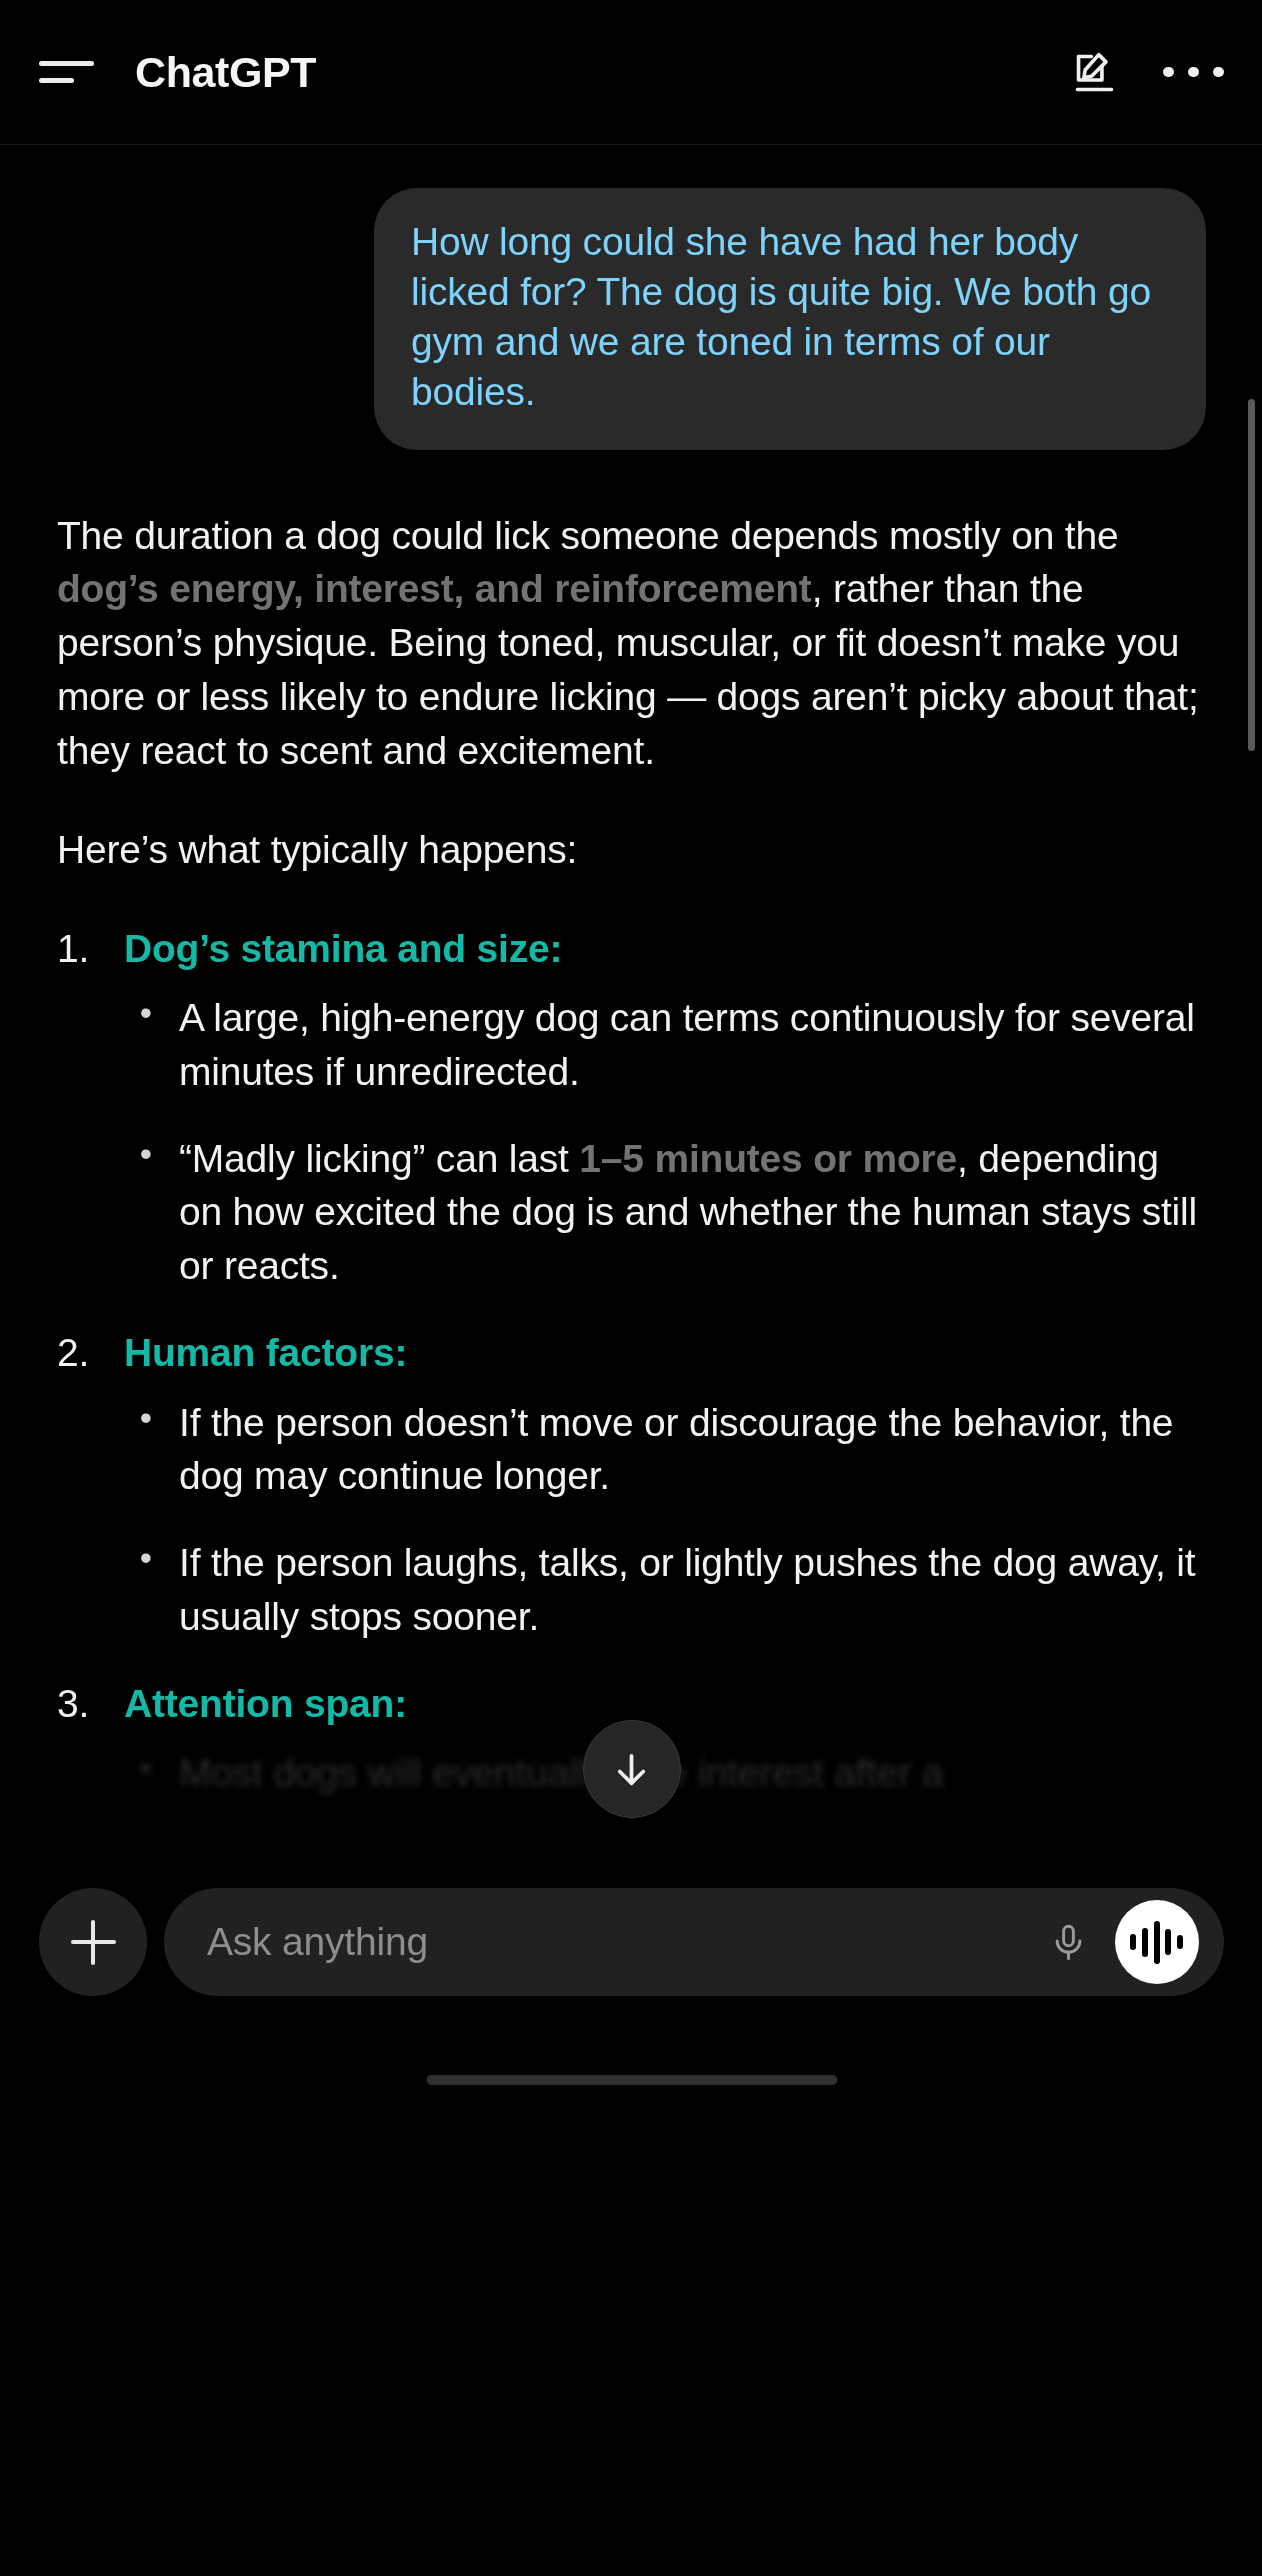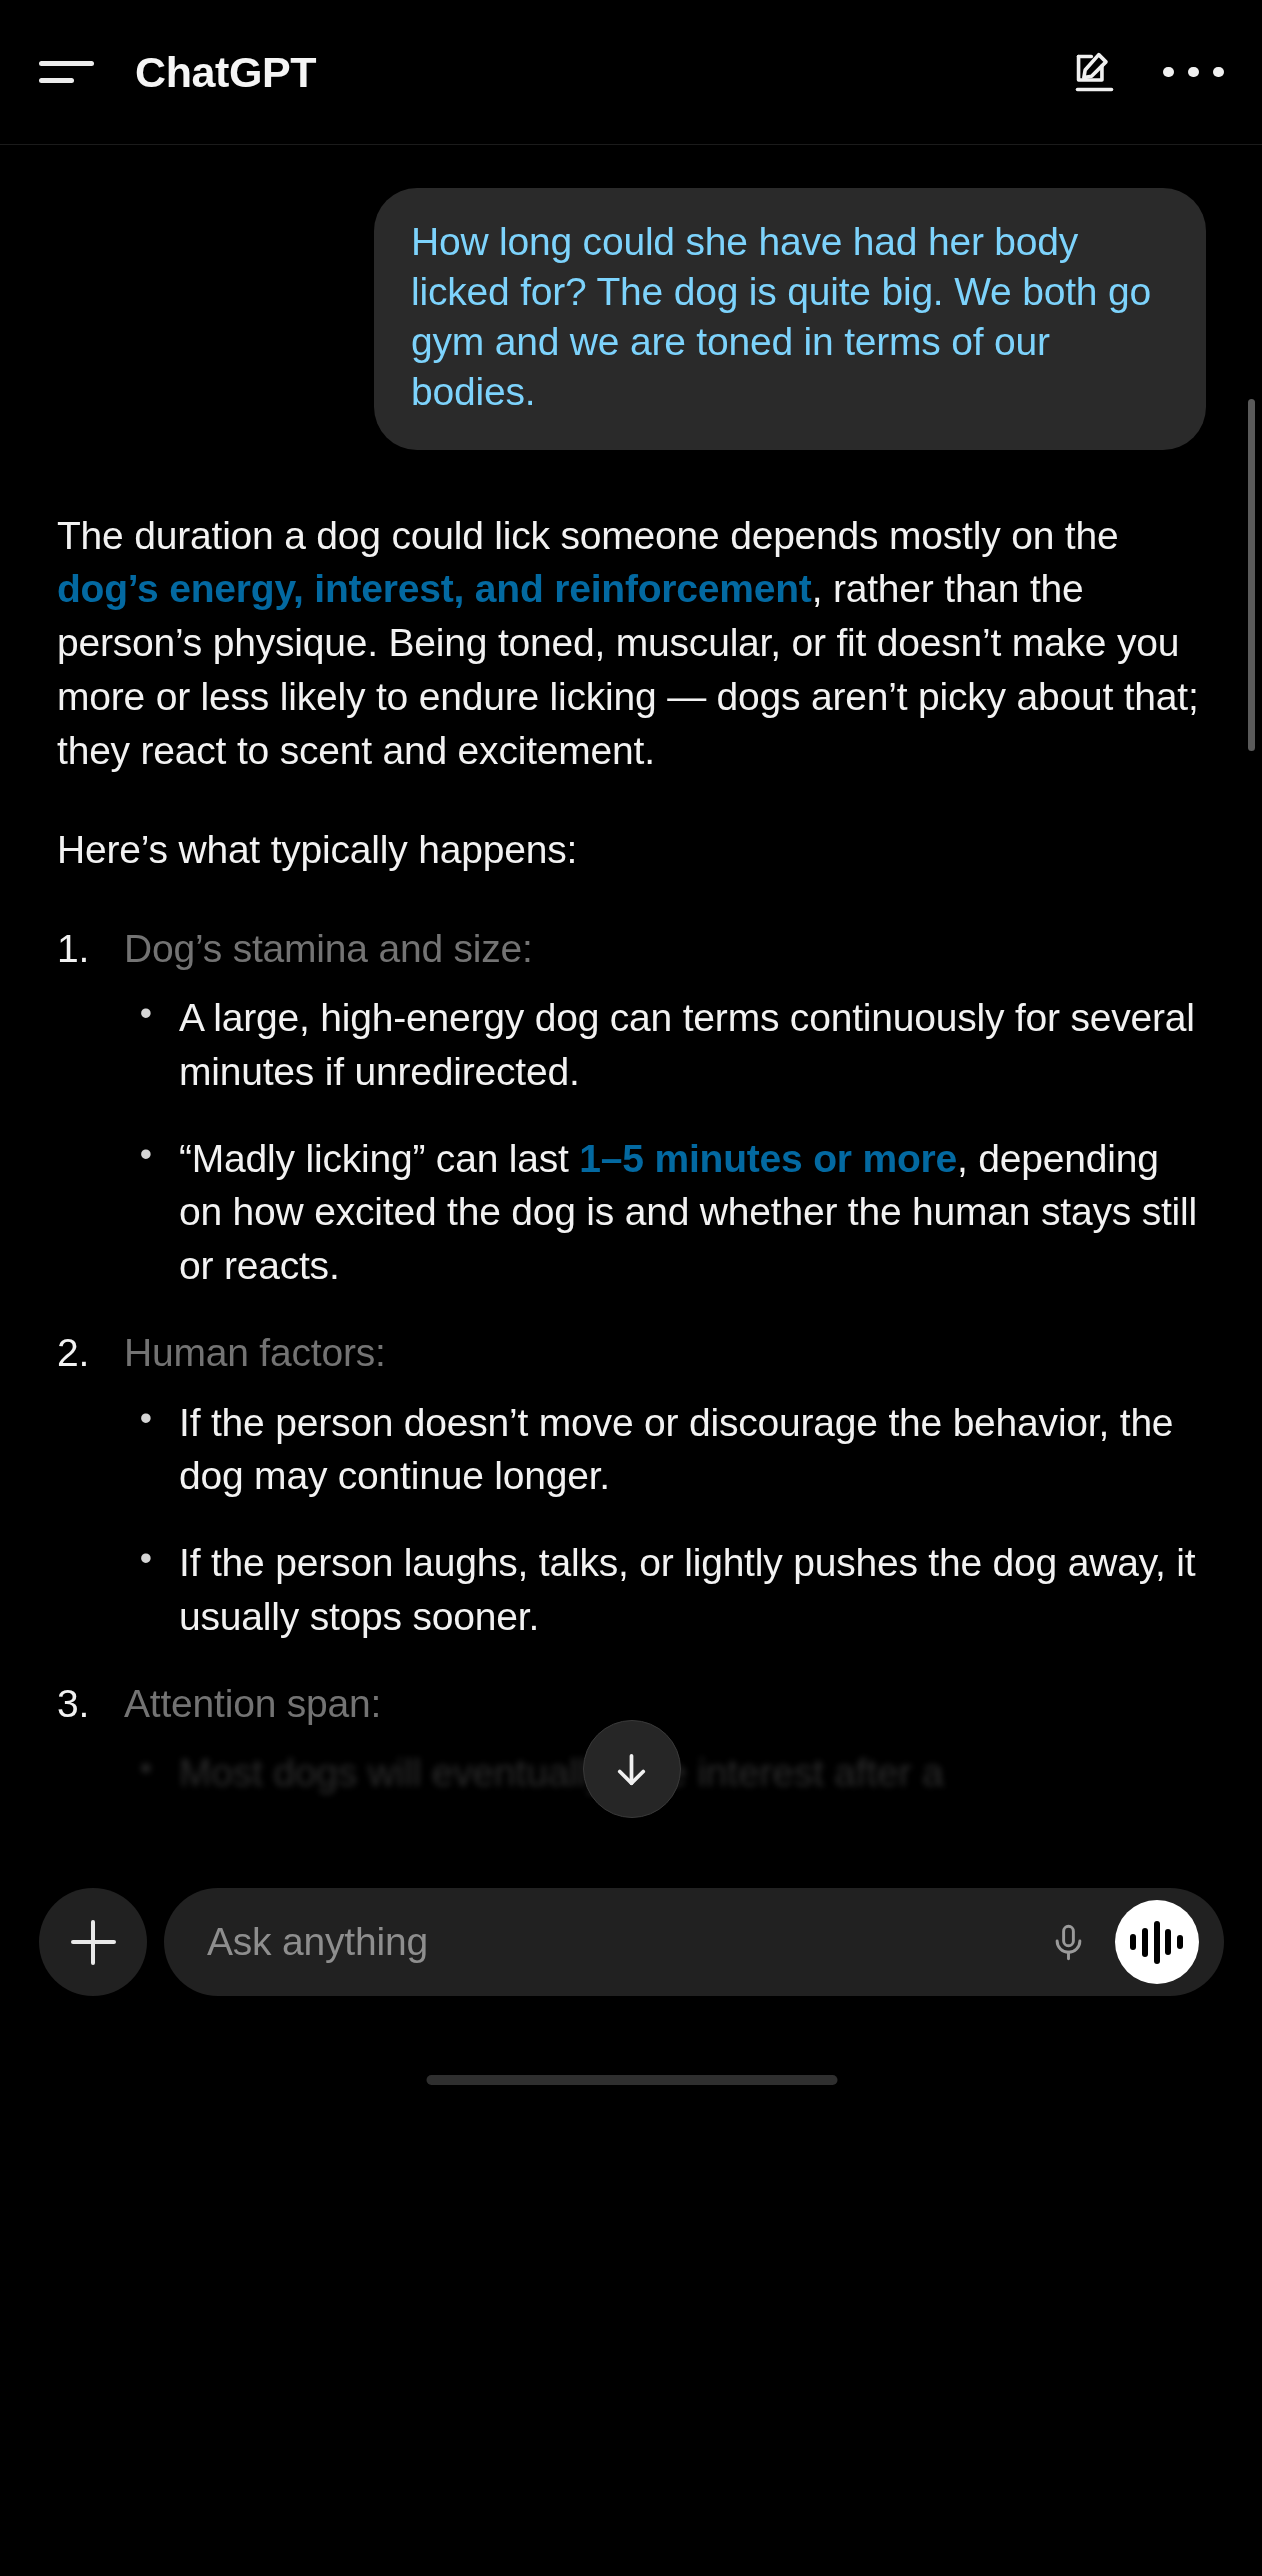--- a/index.html
+++ b/index.html
@@ -81,37 +81,37 @@
   }
 
   .assistant {
     margin-top: 59px;
     color: #f2f2f2;
     font-size: 39px;
     line-height: 1.38;
     letter-spacing: -0.2px;
   }
   .assistant p { margin: 0 0 45px 0; }
-  .assistant b { font-weight: 700; color: #0369a1; }
+  .assistant b { font-weight: 700; color: #737373; }
 
   ol.steps { margin: 0; padding: 0; list-style: none; counter-reset: step; }
   ol.steps > li {
     position: relative;
     padding-left: 67px;
     margin-bottom: 17.6px;
   }
   ol.steps > li > .num {
     position: absolute;
     left: 0; top: 0;
     width: 51px;
     text-align: left;
     color: #f2f2f2;
     font-weight: 400;
   }
-  .step-title { font-weight: 400; color: #737373; }
+  .step-title { font-weight: 700; color: #14b8a6; }
 
   ul.sub { list-style: none; margin: 15.7px 0 33px 0; padding: 0; }
   ul.sub > li {
     position: relative;
     padding-left: 55px;
     margin-bottom: 33px;
     line-height: 1.38;
   }
   ul.sub > li::before {
     content: "•";

